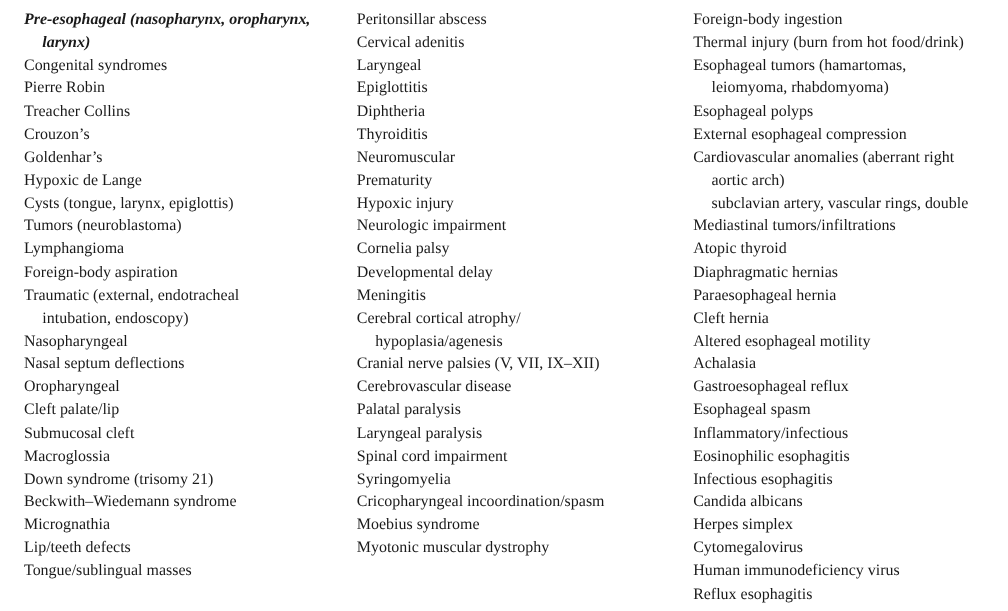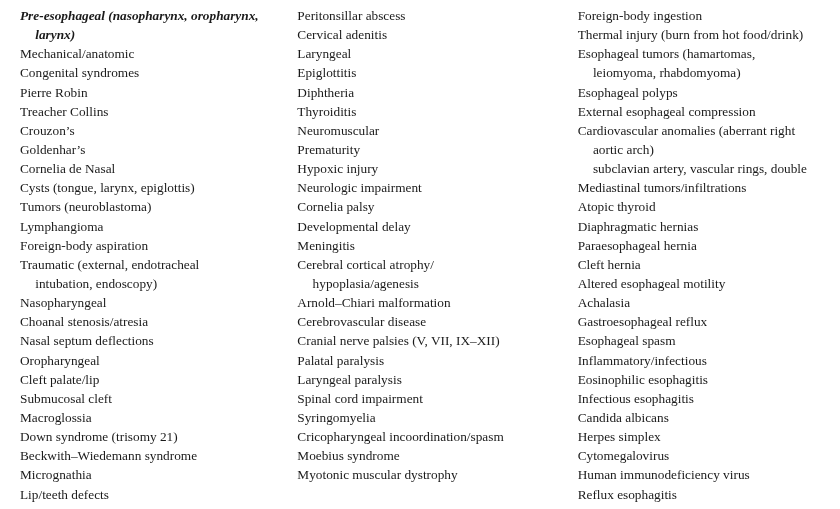--- a/index.html
+++ b/index.html
@@ -66,62 +66,56 @@
 <body>
 
 <div class="page">
   <div class="columns">
     <div class="col col-1">
       <ul class="tree" id="list-1">
           <li class="node lvl0 wrap">
             <span class="txt italic bold">Pre-esophageal (nasopharynx, oropharynx,</span>
             <span class="cont italic bold">larynx)</span>
           </li>
-          <li class="node lvl0">
-            <span class="txt">Mechanical/anatomic</span>
-          </li>
           <li class="node lvl1">
             <span class="txt">Congenital syndromes</span>
           </li>
           <li class="node lvl2">
             <span class="txt">Pierre Robin</span>
           </li>
           <li class="node lvl2">
             <span class="txt">Treacher Collins</span>
           </li>
           <li class="node lvl2">
             <span class="txt">Crouzon’s</span>
           </li>
           <li class="node lvl2">
             <span class="txt">Goldenhar’s</span>
           </li>
           <li class="node lvl2">
-            <span class="txt">Cornelia de Nasal</span>
+            <span class="txt">Hypoxic de Lange</span>
           </li>
           <li class="node lvl1">
             <span class="txt">Cysts (tongue, larynx, epiglottis)</span>
           </li>
           <li class="node lvl1">
             <span class="txt">Tumors (neuroblastoma)</span>
           </li>
           <li class="node lvl1">
             <span class="txt">Lymphangioma</span>
           </li>
           <li class="node lvl1">
             <span class="txt">Foreign-body aspiration</span>
           </li>
           <li class="node lvl1 wrap">
             <span class="txt">Traumatic (external, endotracheal</span>
             <span class="cont">intubation, endoscopy)</span>
           </li>
           <li class="node lvl0">
             <span class="txt">Nasopharyngeal</span>
-          </li>
-          <li class="node lvl1">
-            <span class="txt">Choanal stenosis/atresia</span>
           </li>
           <li class="node lvl1">
             <span class="txt">Nasal septum deflections</span>
           </li>
           <li class="node lvl0">
             <span class="txt">Oropharyngeal</span>
           </li>
           <li class="node lvl1">
             <span class="txt">Cleft palate/lip</span>
           </li>
@@ -186,28 +180,25 @@
           <li class="node lvl1">
             <span class="txt">Developmental delay</span>
           </li>
           <li class="node lvl1">
             <span class="txt">Meningitis</span>
           </li>
           <li class="node lvl1 wrap">
             <span class="txt">Cerebral cortical atrophy/</span>
             <span class="cont">hypoplasia/agenesis</span>
           </li>
-          <li class="node lvl1">
-            <span class="txt">Arnold–Chiari malformation</span>
+          <li class="node lvl0">
+            <span class="txt">Cranial nerve palsies (V, VII, IX–XII)</span>
           </li>
           <li class="node lvl1">
             <span class="txt">Cerebrovascular disease</span>
-          </li>
-          <li class="node lvl0">
-            <span class="txt">Cranial nerve palsies (V, VII, IX–XII)</span>
           </li>
           <li class="node lvl1">
             <span class="txt">Palatal paralysis</span>
           </li>
           <li class="node lvl1">
             <span class="txt">Laryngeal paralysis</span>
           </li>
           <li class="node lvl0">
             <span class="txt">Spinal cord impairment</span>
           </li>

